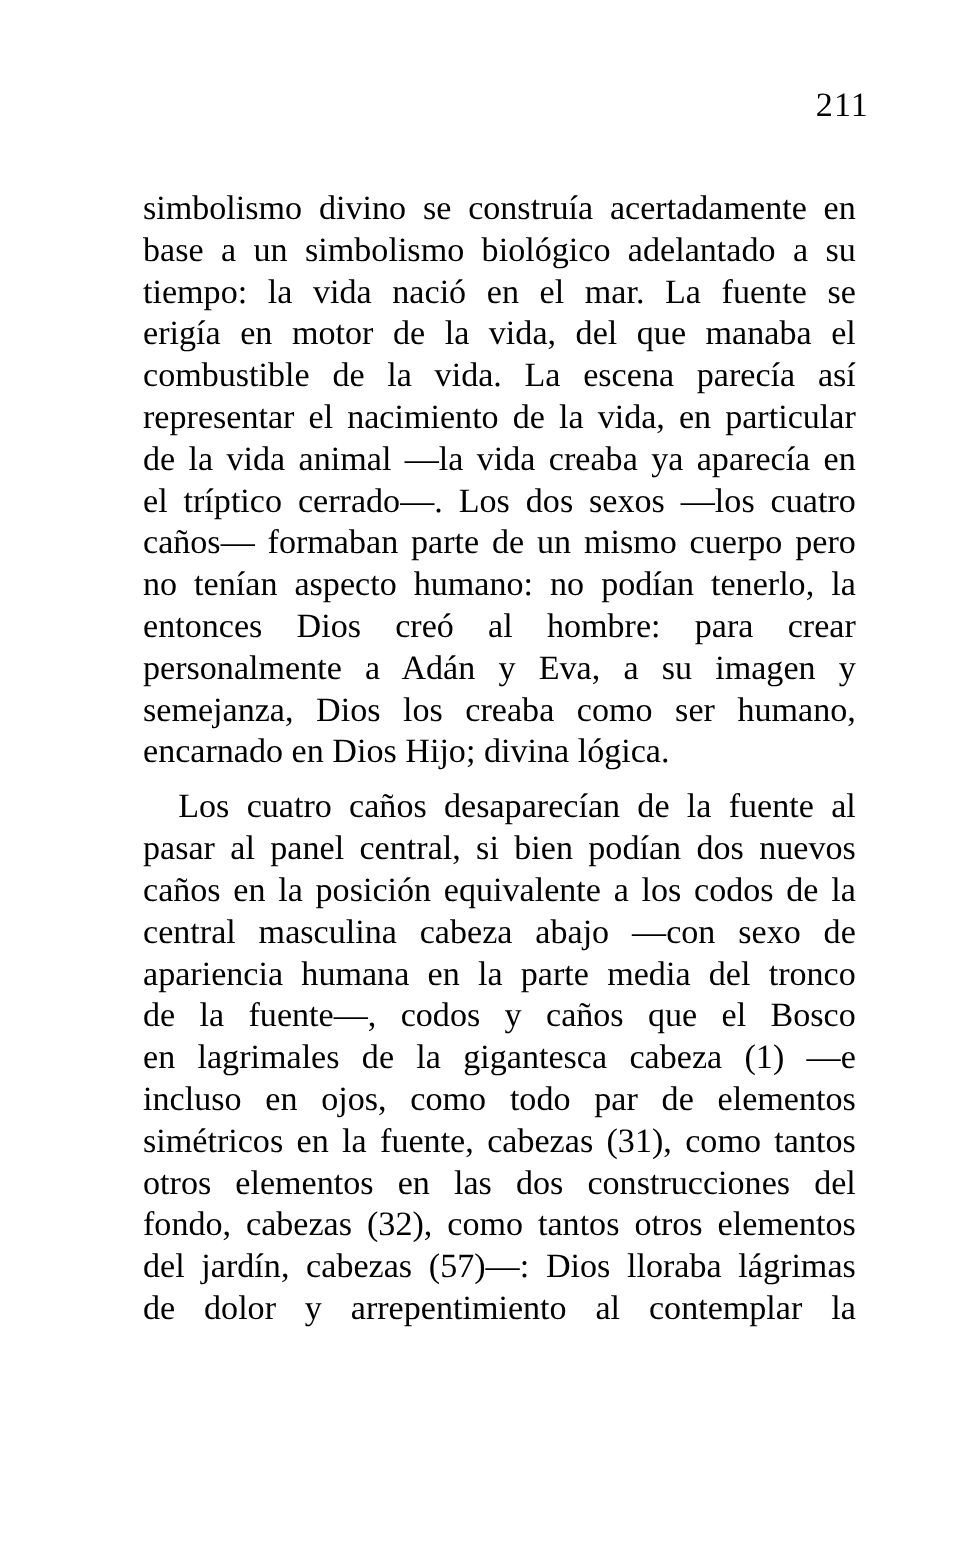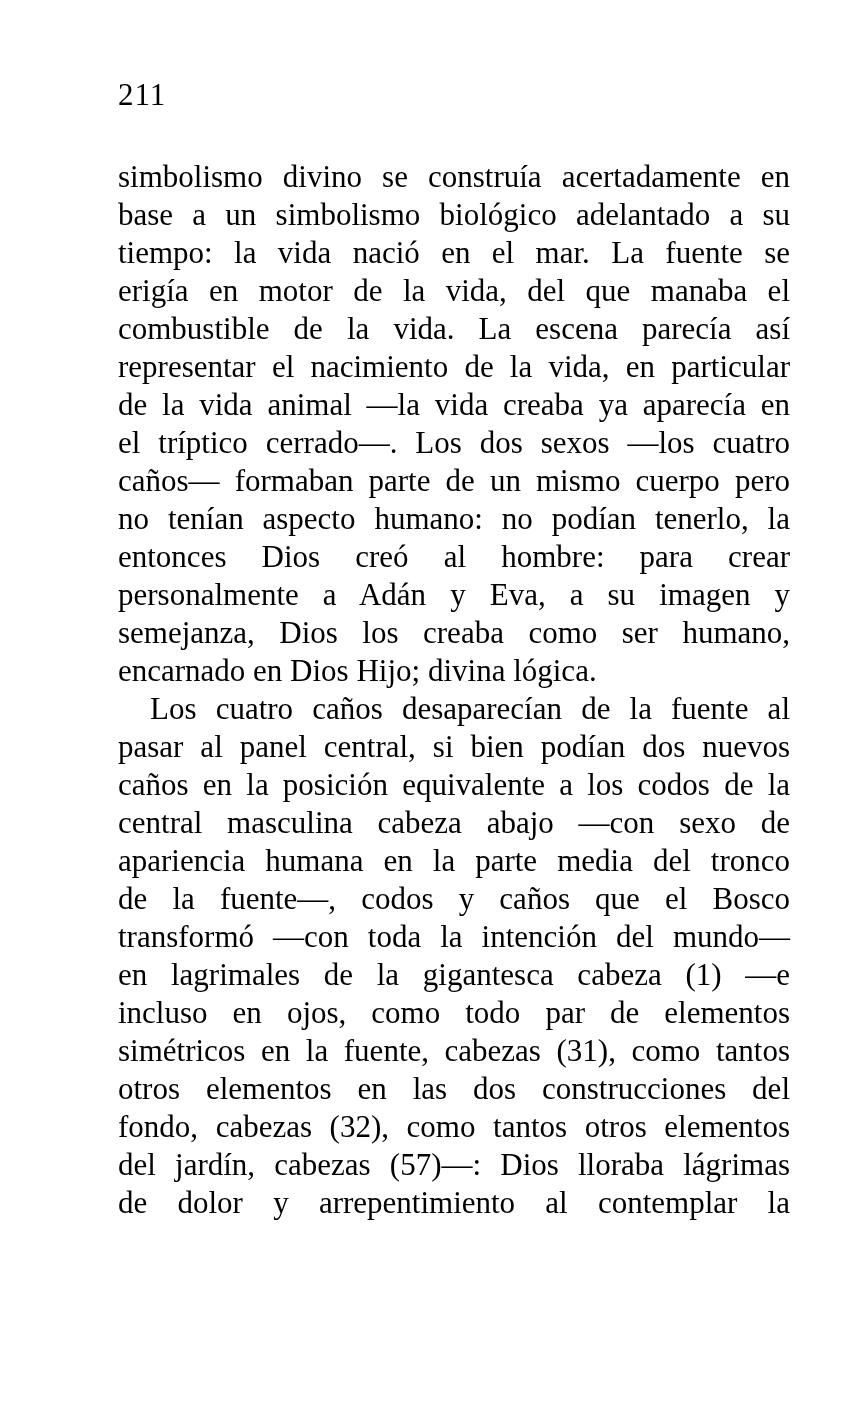--- a/index.html
+++ b/index.html
@@ -13,35 +13,35 @@
     position: relative;
     font-family: "Liberation Serif", serif;
     color: #000000;
     overflow: hidden;
   }
   .page-number {
     position: absolute;
     top: 77px;
     left: 118px;
     width: 672px;
-    text-align: left;
+    text-align: right;
     font-size: 31px;
     line-height: 36px;
     letter-spacing: 1px;
   }
   .text-block {
     position: absolute;
     top: 158px;
     left: 118px;
     width: 672px;
     font-size: 31px;
     line-height: 38px;
   }
   .paragraph {
-    margin: 0;
+    margin: 12px;
   }
   .line {
     text-align: justify;
     text-align-last: justify;
     white-space: normal;
   }
   .line.last-left {
     text-align-last: left;
   }
   .line.indent {
@@ -70,21 +70,20 @@
         <div class="line">semejanza, Dios los creaba como ser humano,</div>
         <div class="line last-left">encarnado en Dios Hijo; divina lógica.</div>
       </div>
       <div class="paragraph">
         <div class="line indent">Los cuatro caños desaparecían de la fuente al</div>
         <div class="line">pasar al panel central, si bien podían dos nuevos</div>
         <div class="line">caños en la posición equivalente a los codos de la</div>
         <div class="line">central masculina cabeza abajo —con sexo de</div>
         <div class="line">apariencia humana en la parte media del tronco</div>
         <div class="line">de la fuente—, codos y caños que el Bosco</div>
-        <div class="line">transformó —con toda la intención del mundo—</div>
         <div class="line">en lagrimales de la gigantesca cabeza (1) —e</div>
         <div class="line">incluso en ojos, como todo par de elementos</div>
         <div class="line">simétricos en la fuente, cabezas (31), como tantos</div>
         <div class="line">otros elementos en las dos construcciones del</div>
         <div class="line">fondo, cabezas (32), como tantos otros elementos</div>
         <div class="line">del jardín, cabezas (57)—: Dios lloraba lágrimas</div>
         <div class="line">de dolor y arrepentimiento al contemplar la</div>
       </div>
     </div>
 </div>

